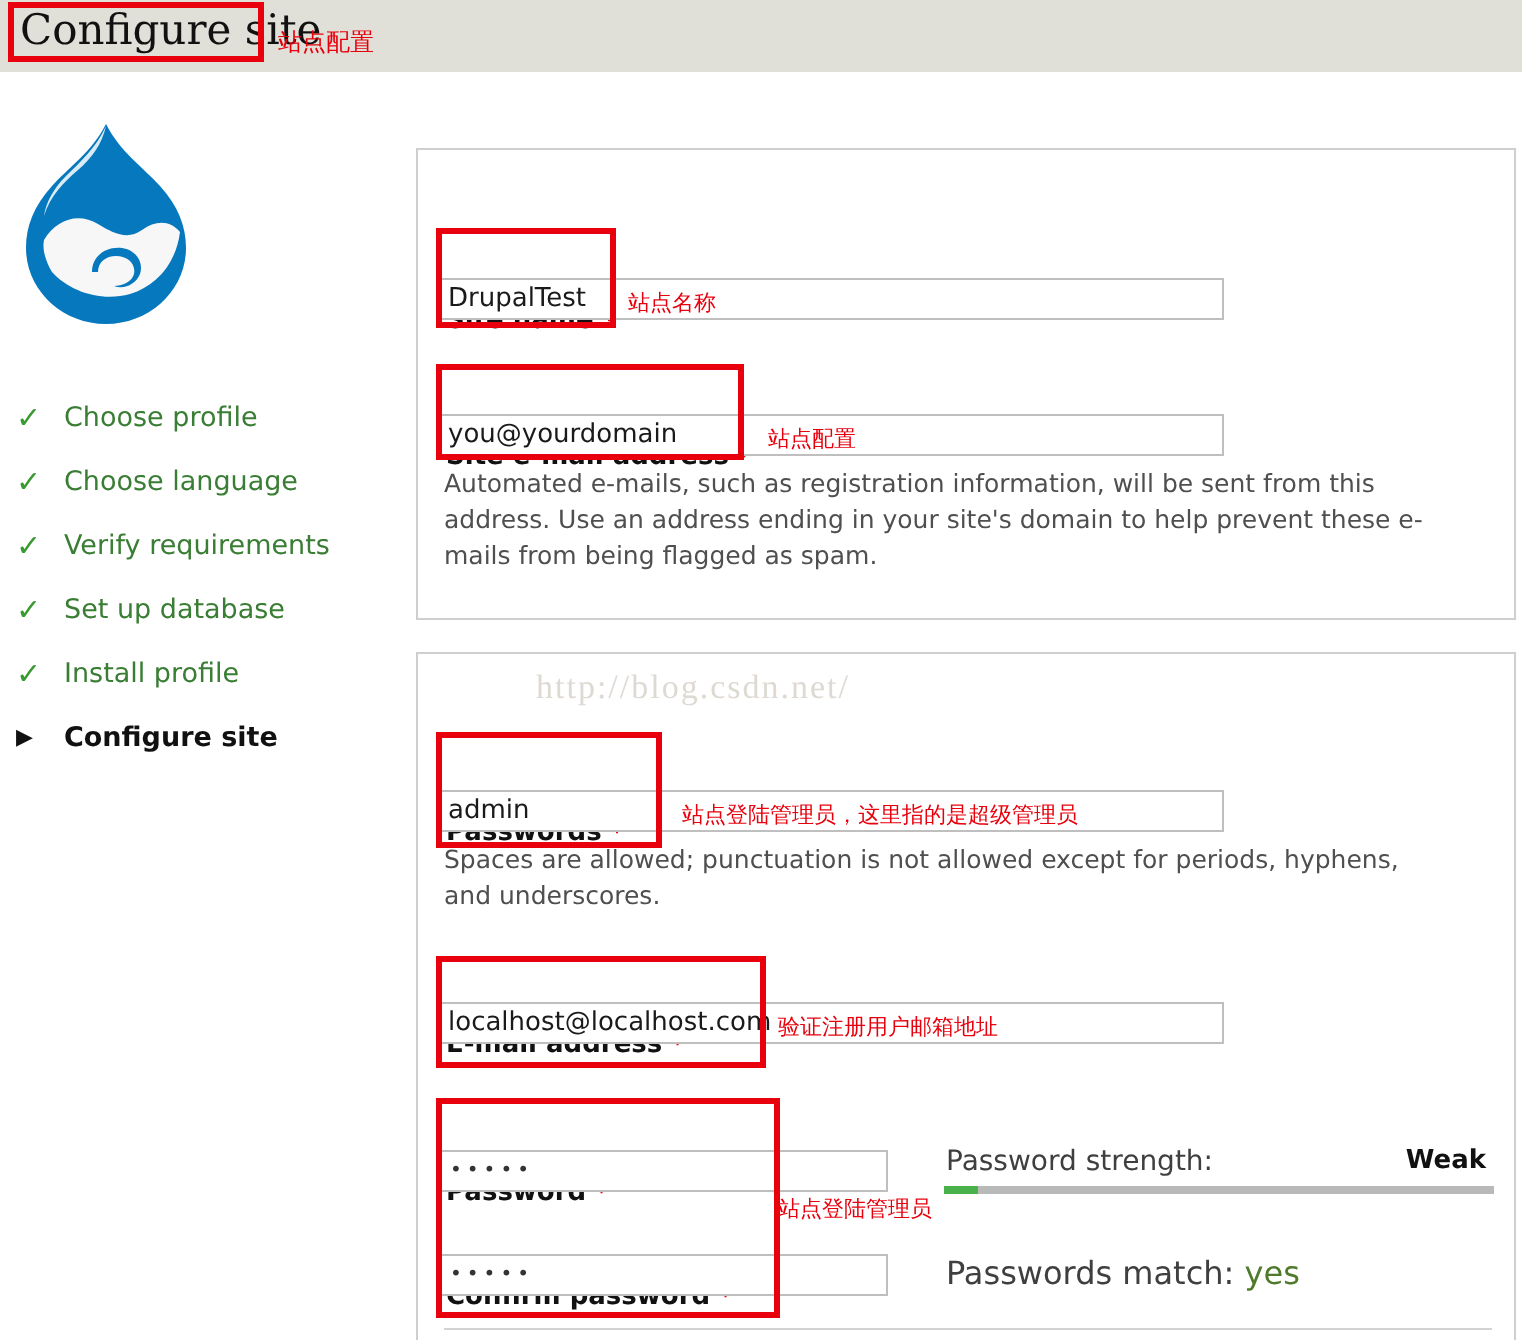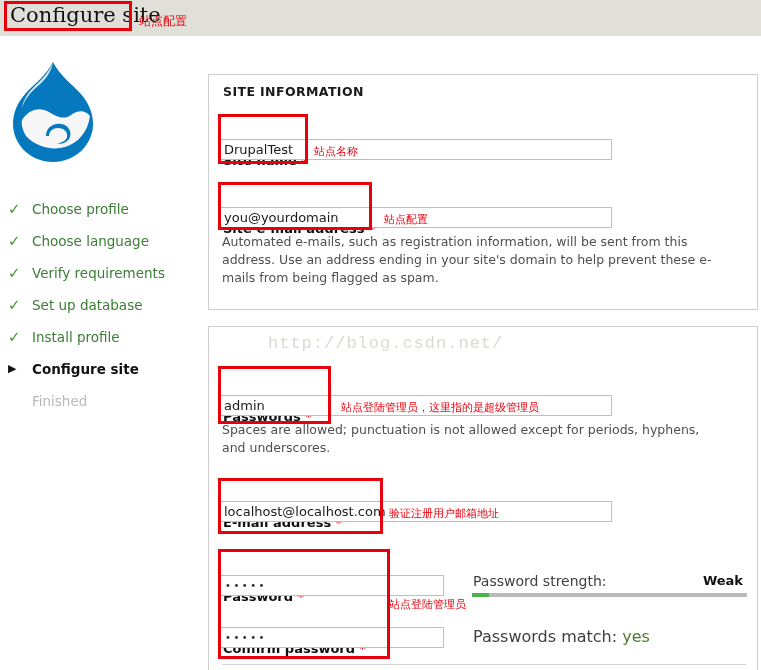--- a/index.html
+++ b/index.html
@@ -149,21 +149,21 @@
   .annot-cn {
     position: absolute;
     font-size: 11px;
     color: #e8000d;
     white-space: nowrap;
   }
 
   
   #watermark {
     position: absolute; left: 268px; top: 334px;
-    font-family: Liberation Mono, monospace;
+    font-family: Liberation Serif, serif;
     font-size: 17px;
     color: #ded9d3;
     letter-spacing: 1px;
     white-space: nowrap;
   }
 
   
   #pw-strength-label {
     position: absolute;
     font-size: 14px;
@@ -238,28 +238,23 @@
       <span>Set up database</span>
     </div>
     <div class="step">
       <span class="mark">✓</span>
       <span>Install profile</span>
     </div>
     <div class="step current">
       <span class="mark">▶</span>
       <span>Configure site</span>
     </div>
-    <div class="step pending">
-      <span class="mark"></span>
-      <span>Finished</span>
-    </div>
   </div>
 
   <div class="fieldset" id="fs-site-info">
-    <div class="legend">SITE INFORMATION</div>
 
     <div class="field-label" style="left:14px; top:46px;">
       <span>Site name</span>
       <span class="req">*</span>
     </div>
     <input class="textinput" style="left: 11px; top: 64px; width: 392px;" value="DrupalTest">
     <div class="annot-cn" style="left:105px; top:69px;">站点名称</div>
 
     <div class="field-label" style="left:14px; top:114px;">
       <span>Site e-mail address</span>

